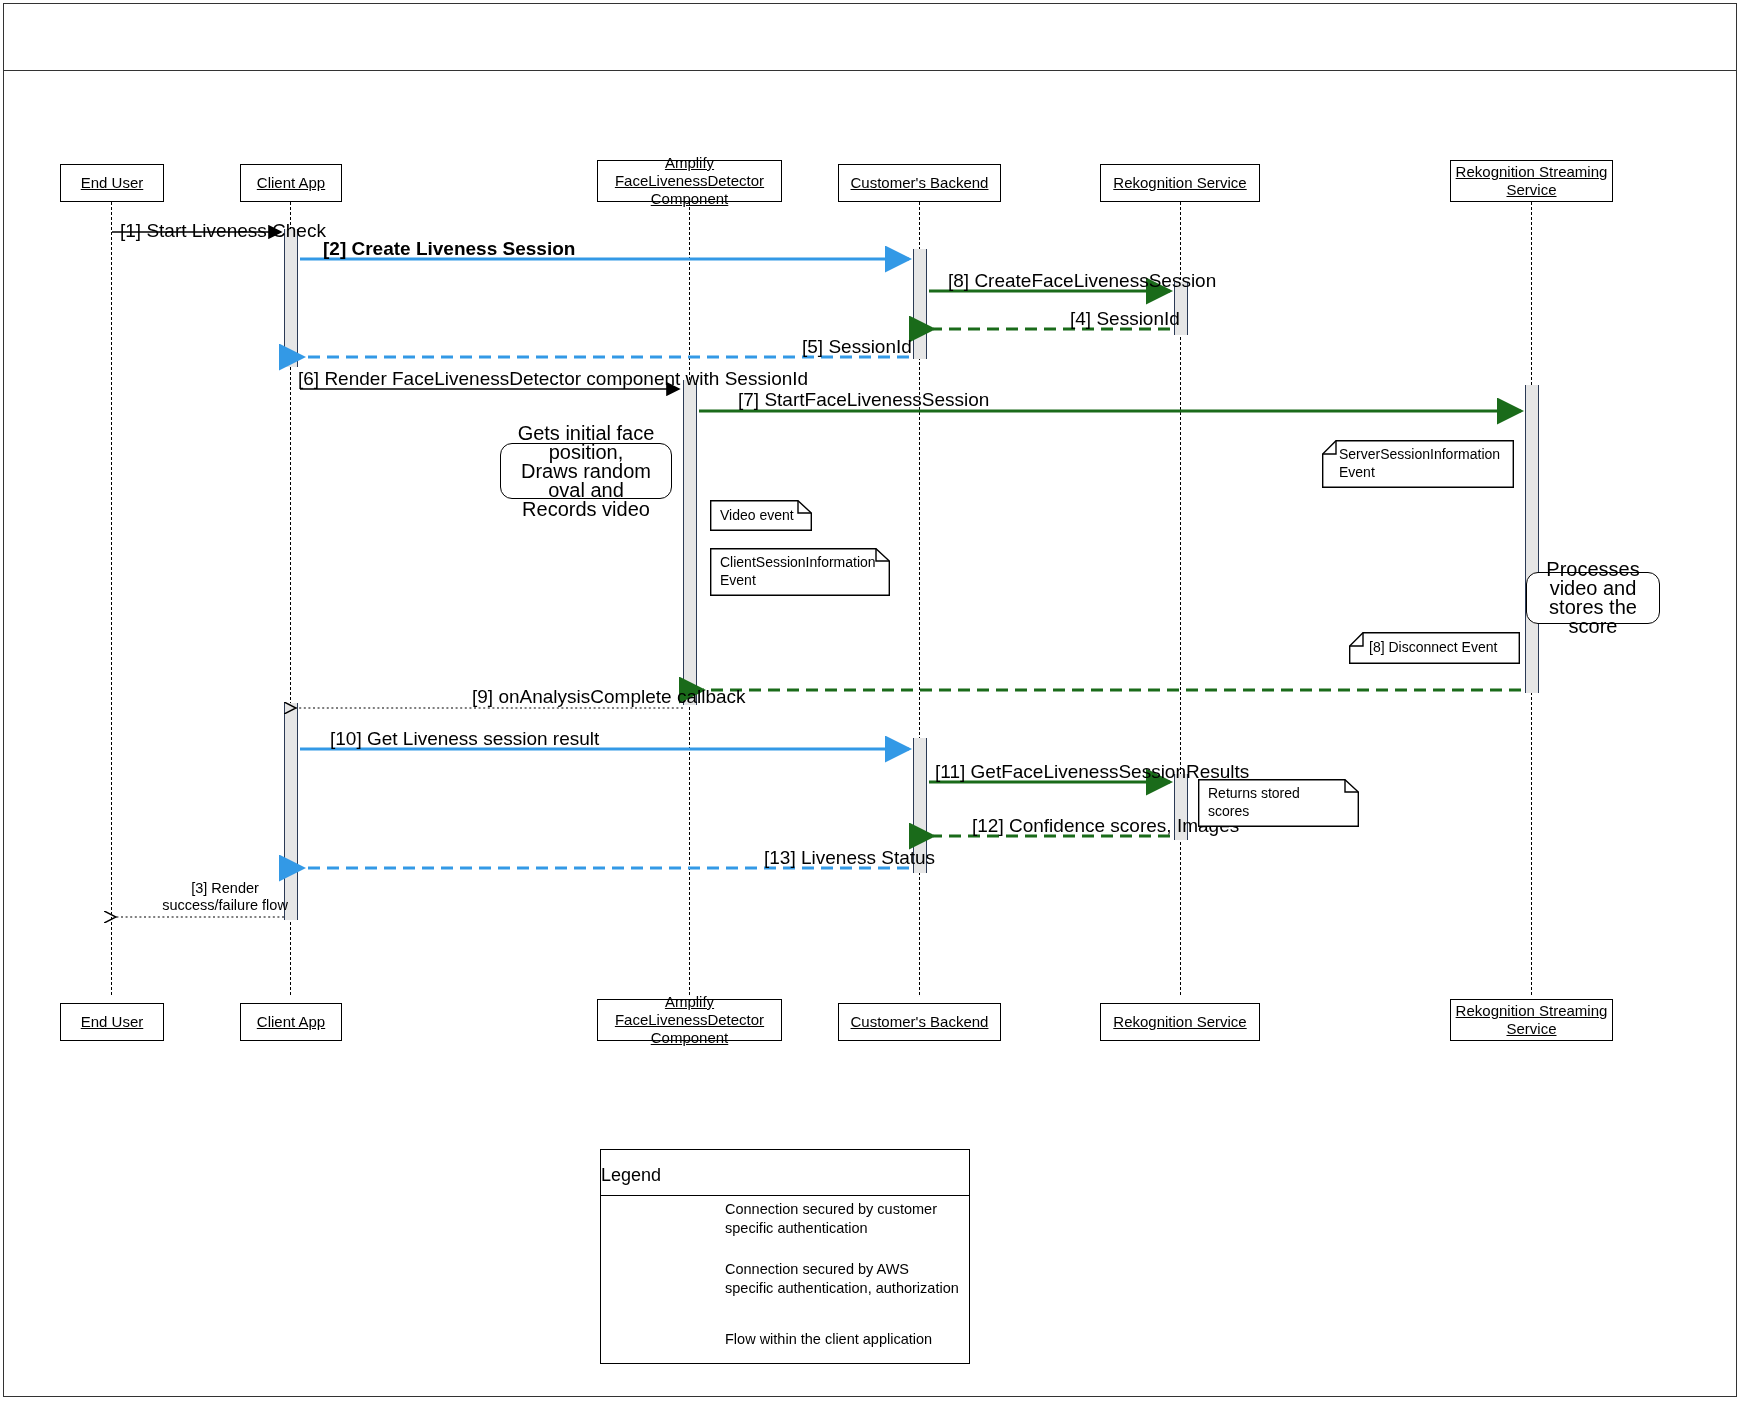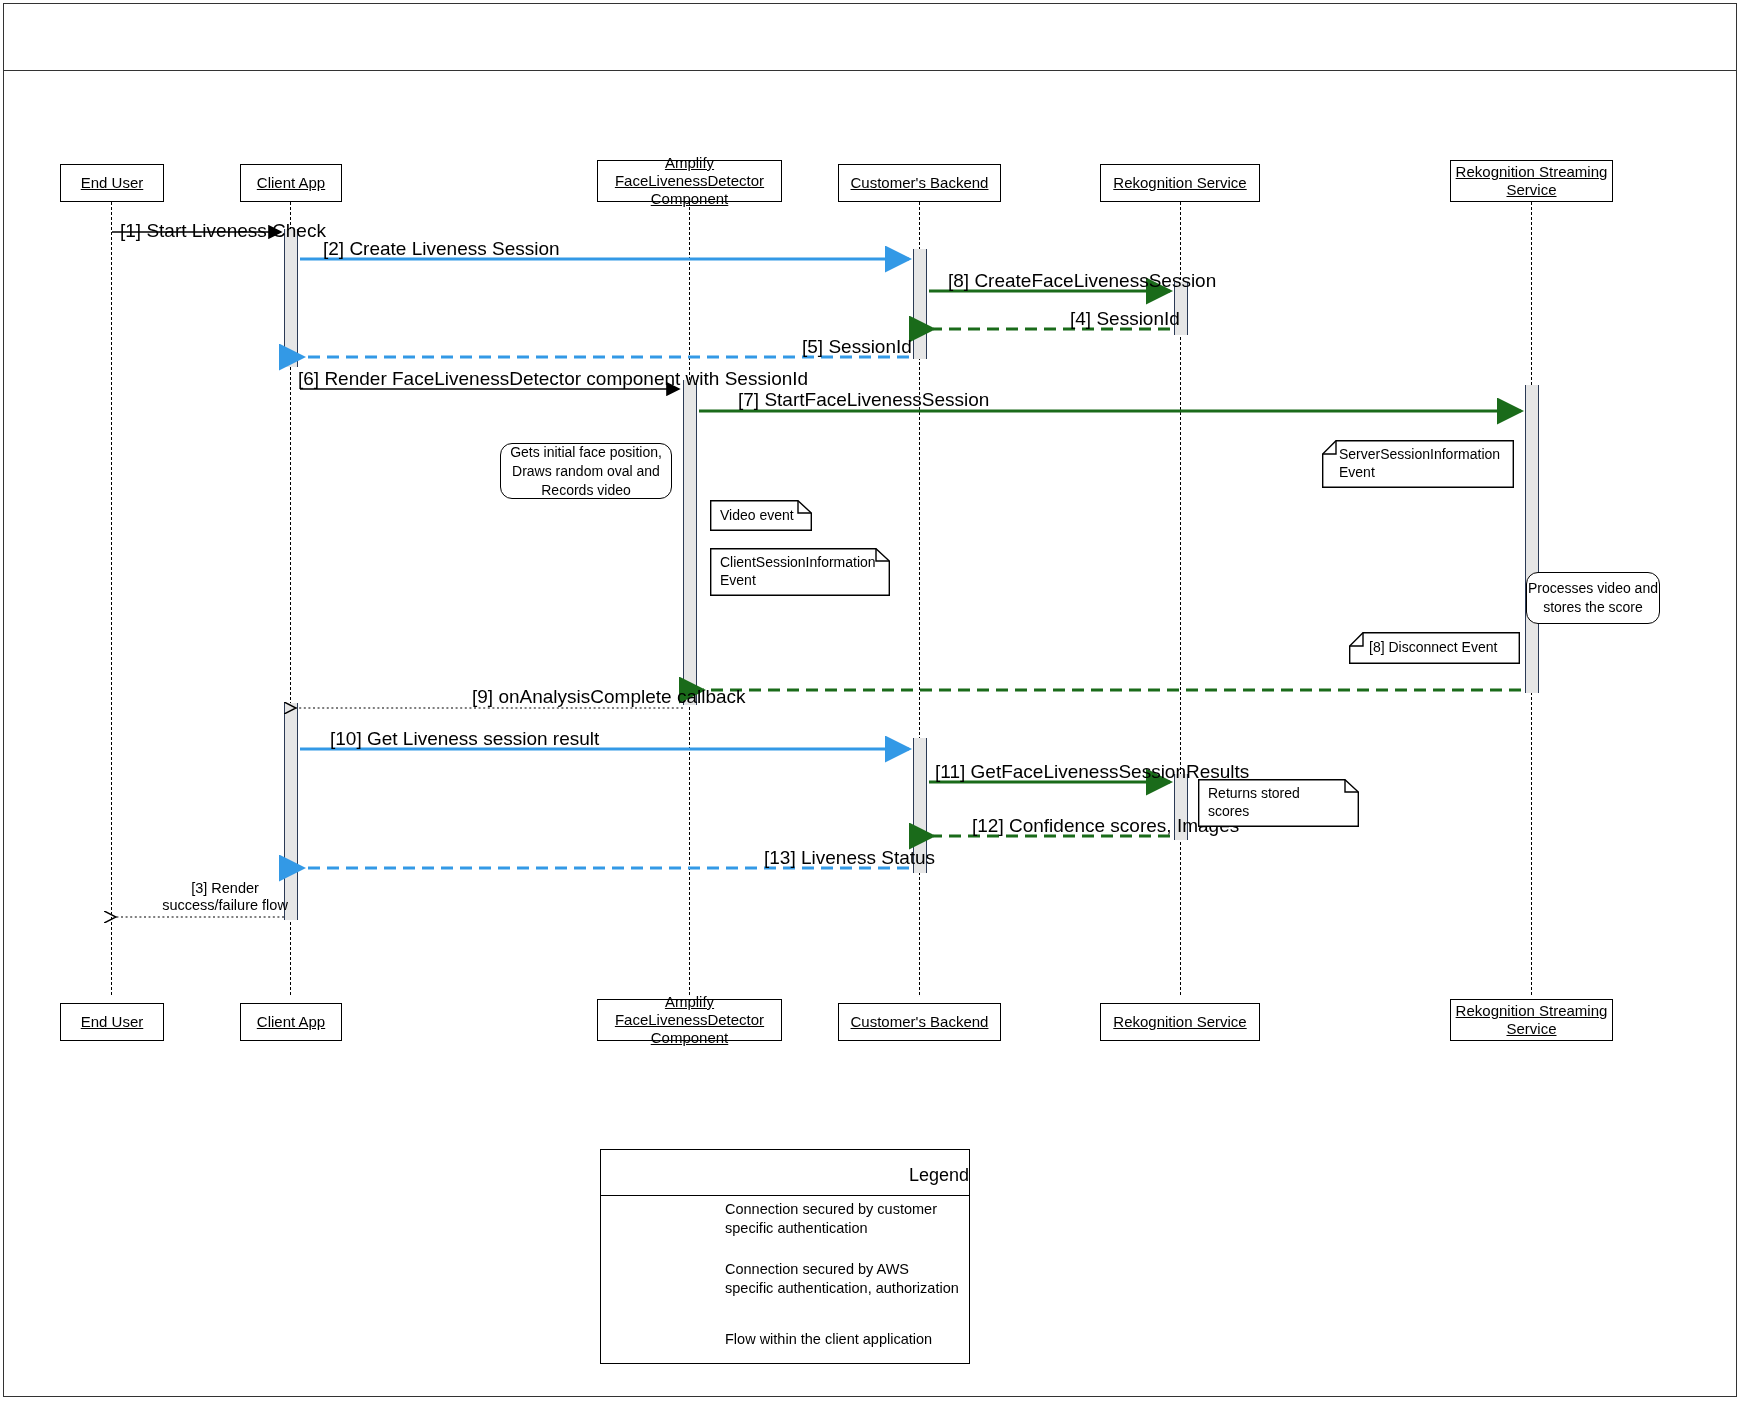--- a/index.html
+++ b/index.html
@@ -29,25 +29,25 @@
   
   svg.arrows{position:absolute;left:0;top:0;width:1741px;height:1401px;pointer-events:none;}
 
   
   .note{position:absolute;background:#fff;box-sizing:border-box;}
   .note .note-txt{position:absolute;left:10px;top:8px;font-size:14px;line-height:18px;white-space:pre-line;}
 
   
   .rnote{position:absolute;background:#fff;border:1.4px solid #000;border-radius:12px;box-sizing:border-box;
          display:flex;align-items:center;justify-content:center;}
-  .rnote span{font-size:14px;line-height:19px;text-align:center;white-space:pre-line;display:block;}
+  .rnote span{font-size:20px;line-height:19px;text-align:center;white-space:pre-line;display:block;}
 
   
   .legend-box{position:absolute;border:1px solid #000;background:#fff;box-sizing:border-box;}
-  .legend-title{position:absolute;left:0;width:100%;text-align:right;font-size:18px;}
+  .legend-title{position:absolute;left:0;width:100%;text-align:left;font-size:18px;}
   .legend-hr{position:absolute;left:0;width:100%;height:0;border-top:1px solid #000;}
   .legend-text{position:absolute;font-size:14.5px;line-height:19px;white-space:pre-line;}
 </style>
 </head>
 <body>
 
 <div id="page">
 
   <div class="frame"></div>
   <div class="title-sep"></div>
@@ -145,21 +145,21 @@
     <line x1="909" y1="868" x2="303" y2="868" stroke="#3399e6" stroke-width="3" stroke-dasharray="12 7" marker-end="url(#ah-blue-l)"></line>
 
     <line x1="284" y1="917" x2="116" y2="917" stroke="#000" stroke-width="1.2" stroke-dasharray="2 2.6" marker-end="url(#ah-open-l)"></line>
 
     <line x1="614" y1="1219" x2="688" y2="1219" stroke="#3399e6" stroke-width="3" marker-end="url(#ah-blue)"></line>
     <line x1="614" y1="1279" x2="688" y2="1279" stroke="#1a6b1a" stroke-width="3" marker-end="url(#ah-green)"></line>
     <line x1="614" y1="1339" x2="688" y2="1339" stroke="#000" stroke-width="3" marker-end="url(#ah-black)"></line>
   </svg>
 
   <div class="msg-label" style="left:120px;top:222px;">[1] Start Liveness Check</div>
-  <div class="msg-label" style="left:323px;top:240px;">[2] Create Liveness Session</div>
+  <div class="msg-label" style="left:323px;top:240px;font-weight:bold;">[2] Create Liveness Session</div>
   <div class="msg-label" style="left:948px;top:272px;">[8] CreateFaceLivenessSession</div>
   <div class="msg-label" style="left:1070px;top:310px;">[4] SessionId</div>
   <div class="msg-label" style="left:802px;top:338px;">[5] SessionId</div>
   <div class="msg-label" style="left:298px;top:370px;">[6] Render FaceLivenessDetector component with SessionId</div>
   <div class="msg-label" style="left:738px;top:391px;">[7] StartFaceLivenessSession</div>
   <div class="msg-label" style="left:472px;top:688px;">[9] onAnalysisComplete callback</div>
   <div class="msg-label" style="left:330px;top:730px;">[10] Get Liveness session result</div>
   <div class="msg-label" style="left:935px;top:763px;">[11] GetFaceLivenessSessionResults</div>
   <div class="msg-label" style="left:972px;top:817px;">[12] Confidence scores, Images</div>
   <div class="msg-label" style="left:764px;top:849px;">[13] Liveness Status</div>

